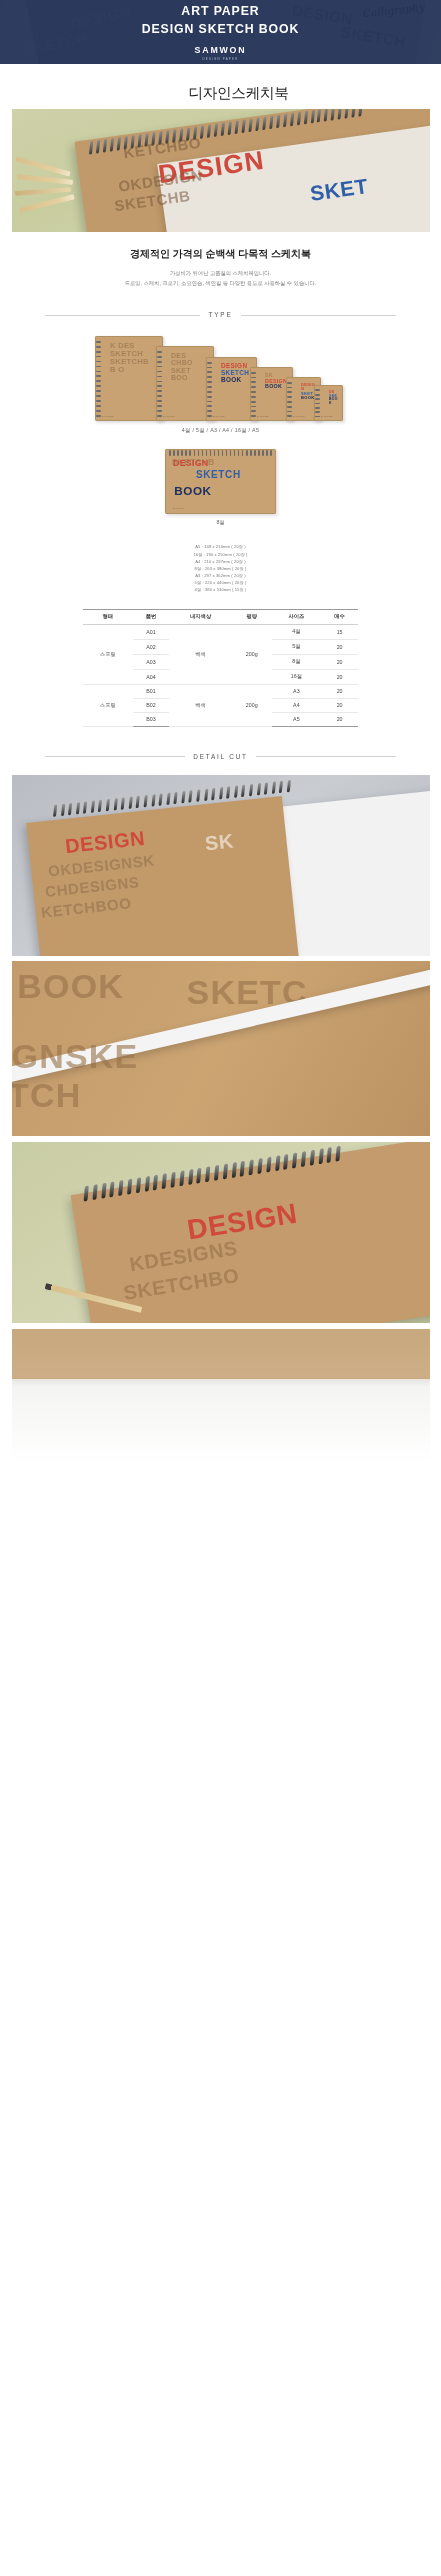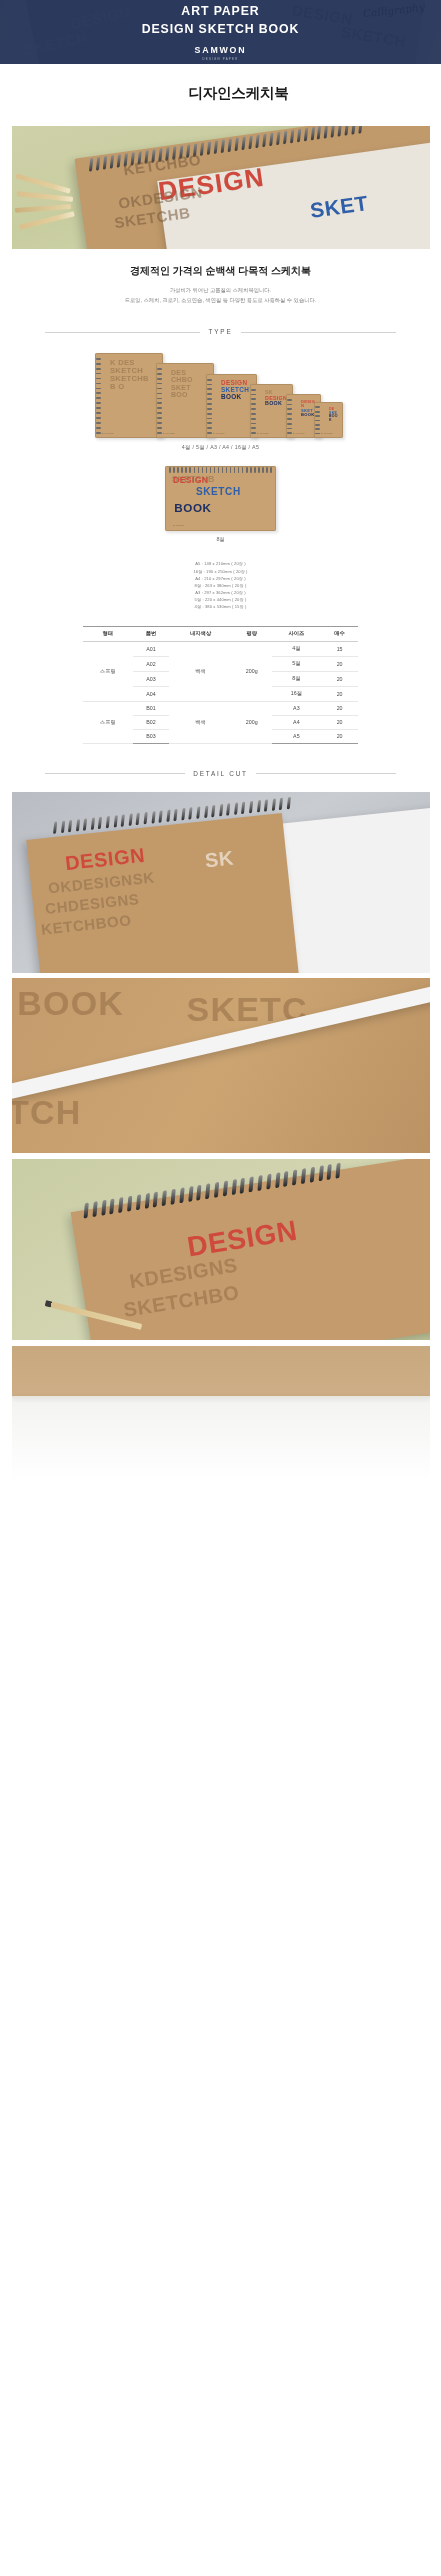--- a/index.html
+++ b/index.html
@@ -98,23 +98,23 @@
     color: rgba(255,255,255,.6);
     font-size: 2.9px;
     letter-spacing: 1.2px;
     margin-top: 1.8px;
   }
 
   
   .main-title {
     text-align: center;
     font-size: 14.6px;
-    font-weight: bold;
+    font-weight: normal;
     color: #1a1a1a;
-    padding: 20px 0 23px;
+    padding: 20px 0 6px;
     letter-spacing: -0.3px;
     margin-left: 36px;
   }
 
   
   .main-photo {
     position: relative;
     width: 418px;
     height: 123px;
     margin: 0 auto;
@@ -863,20 +863,21 @@
       <div class="txt t-design">DESIGN</div>
       <div class="txt t-sk">SK</div>
       <div class="txt t-r2">CHDESIGNS</div>
       <div class="txt t-r3">KETCHBOO</div>
     </div>
 
     <div class="photo p2">
       <div class="txt x1">BOOK</div>
       <div class="txt x4">SKETC</div>
       <div class="white-strip"></div>
+      <div class="txt x2">GNSKE</div>
       <div class="txt x3">TCH</div>
     </div>
 
     <div class="photo p3">
       <div class="book"></div>
       <div class="spiral3">
         <i></i>
           <i></i>
           <i></i>
           <i></i>

